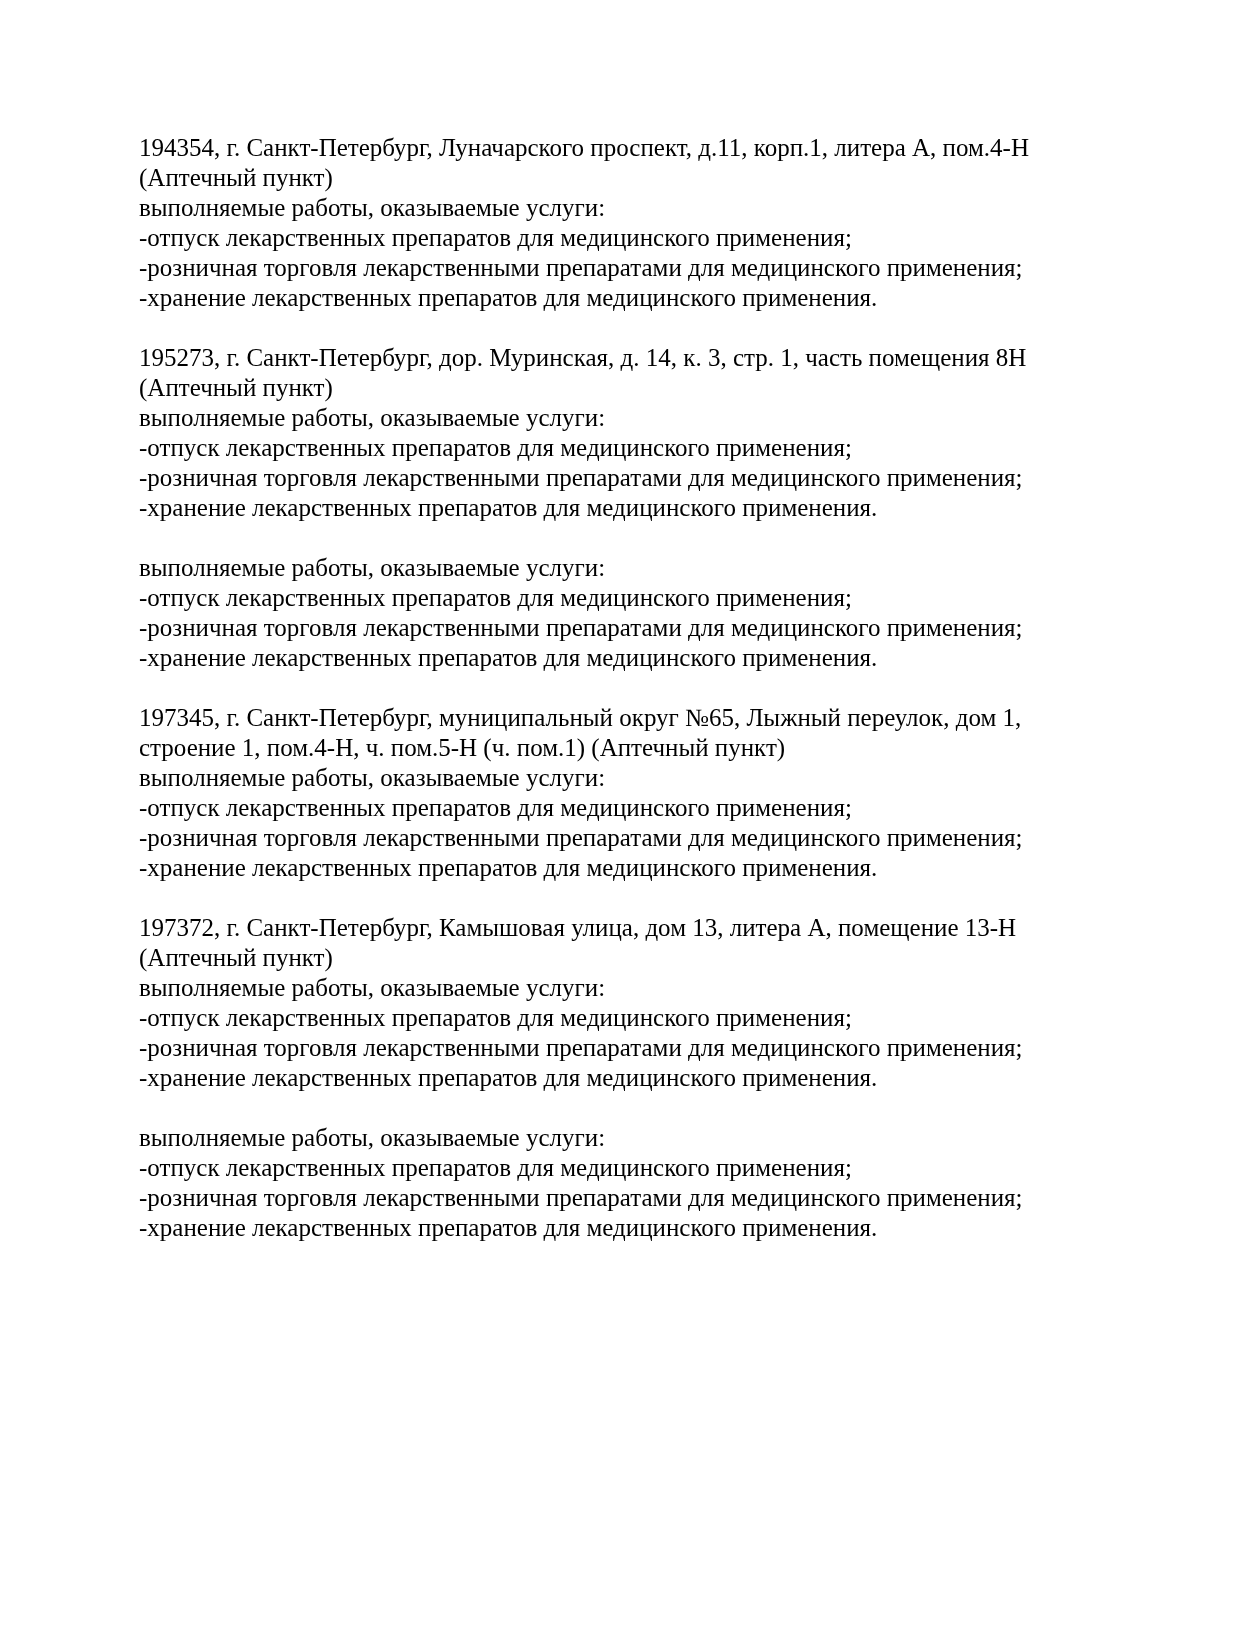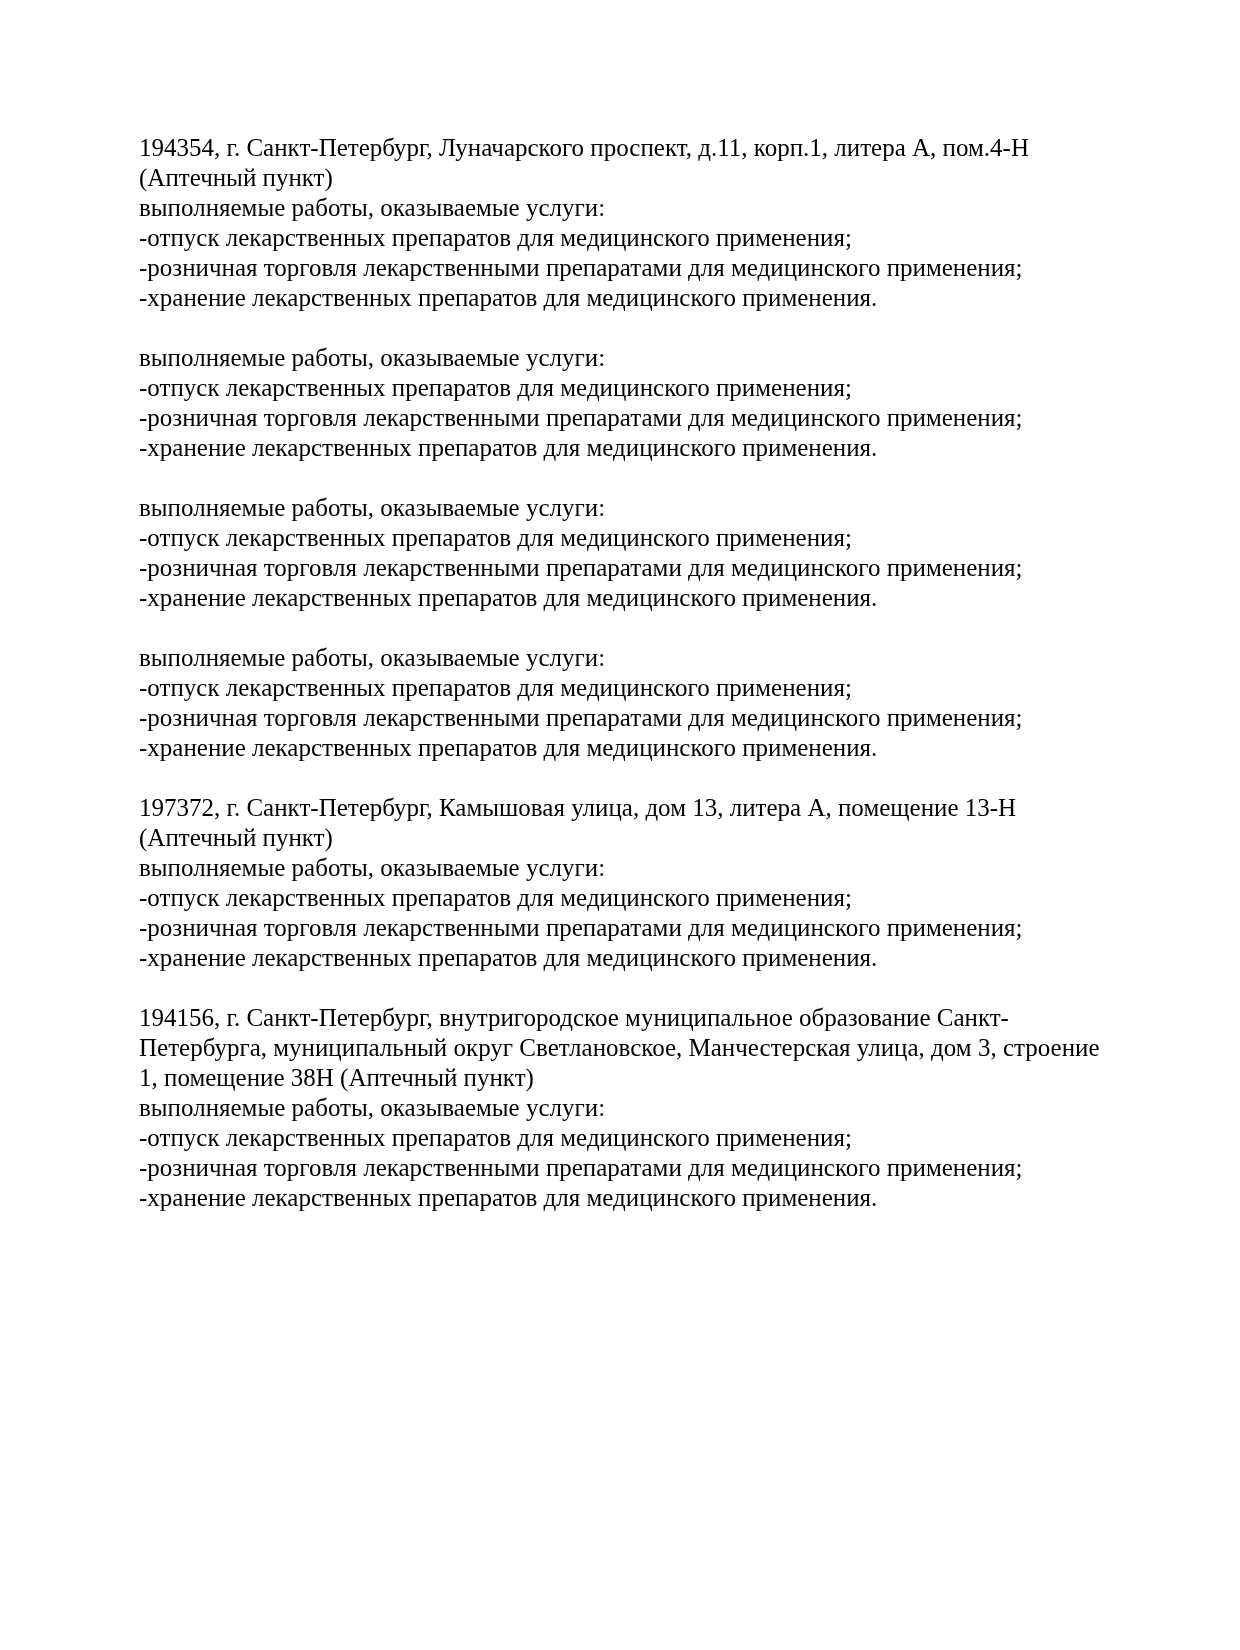--- a/index.html
+++ b/index.html
@@ -36,49 +36,50 @@
 
   <div class="entry">
     <p class="line">194354, г. Санкт-Петербург, Луначарского проспект, д.11, корп.1, литера А, пом.4-Н (Аптечный пункт)</p>
     <p class="line">выполняемые работы, оказываемые услуги:</p>
     <p class="line">-отпуск лекарственных препаратов для медицинского применения;</p>
     <p class="line">-розничная торговля лекарственными препаратами для медицинского применения;</p>
     <p class="line">-хранение лекарственных препаратов для медицинского применения.</p>
   </div>
 
   <div class="entry">
+    <p class="line">195273, г. Санкт-Петербург, дор. Муринская, д. 14, к. 3, стр. 1, часть помещения 8Н (Аптечный пункт)</p>
     <p class="line">выполняемые работы, оказываемые услуги:</p>
     <p class="line">-отпуск лекарственных препаратов для медицинского применения;</p>
     <p class="line">-розничная торговля лекарственными препаратами для медицинского применения;</p>
     <p class="line">-хранение лекарственных препаратов для медицинского применения.</p>
   </div>
 
   <div class="entry">
     <p class="line">выполняемые работы, оказываемые услуги:</p>
     <p class="line">-отпуск лекарственных препаратов для медицинского применения;</p>
     <p class="line">-розничная торговля лекарственными препаратами для медицинского применения;</p>
     <p class="line">-хранение лекарственных препаратов для медицинского применения.</p>
   </div>
 
   <div class="entry">
+    <p class="line">197345, г. Санкт-Петербург, муниципальный округ №65, Лыжный переулок, дом 1, строение 1, пом.4-Н, ч. пом.5-Н (ч. пом.1) (Аптечный пункт)</p>
     <p class="line">выполняемые работы, оказываемые услуги:</p>
     <p class="line">-отпуск лекарственных препаратов для медицинского применения;</p>
     <p class="line">-розничная торговля лекарственными препаратами для медицинского применения;</p>
     <p class="line">-хранение лекарственных препаратов для медицинского применения.</p>
   </div>
 
   <div class="entry">
     <p class="line">197372, г. Санкт-Петербург, Камышовая улица, дом 13, литера А, помещение 13-Н (Аптечный пункт)</p>
     <p class="line">выполняемые работы, оказываемые услуги:</p>
     <p class="line">-отпуск лекарственных препаратов для медицинского применения;</p>
     <p class="line">-розничная торговля лекарственными препаратами для медицинского применения;</p>
     <p class="line">-хранение лекарственных препаратов для медицинского применения.</p>
   </div>
 
   <div class="entry">
-    <p class="line">194156, г. Санкт-Петербург, внутригородское муниципальное образование Санкт-Петербурга, муниципальный округ Светлановское, Манчестерская улица, дом 3, строение 1, помещение 38Н (Аптечный пункт)</p>
     <p class="line">выполняемые работы, оказываемые услуги:</p>
     <p class="line">-отпуск лекарственных препаратов для медицинского применения;</p>
     <p class="line">-розничная торговля лекарственными препаратами для медицинского применения;</p>
     <p class="line">-хранение лекарственных препаратов для медицинского применения.</p>
   </div>
 
 </div>
 
 </body></html>

